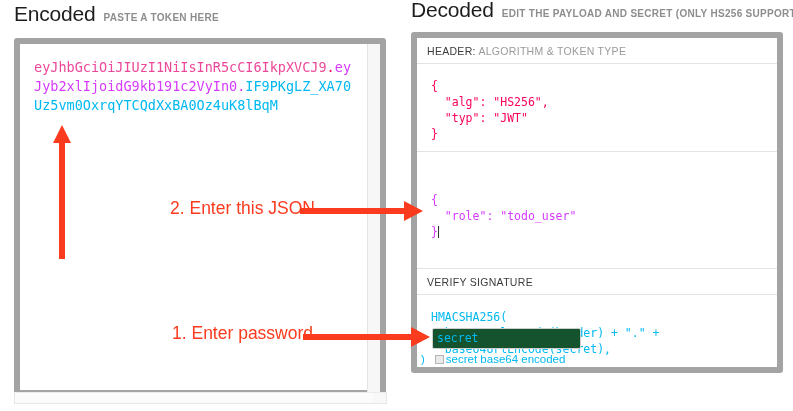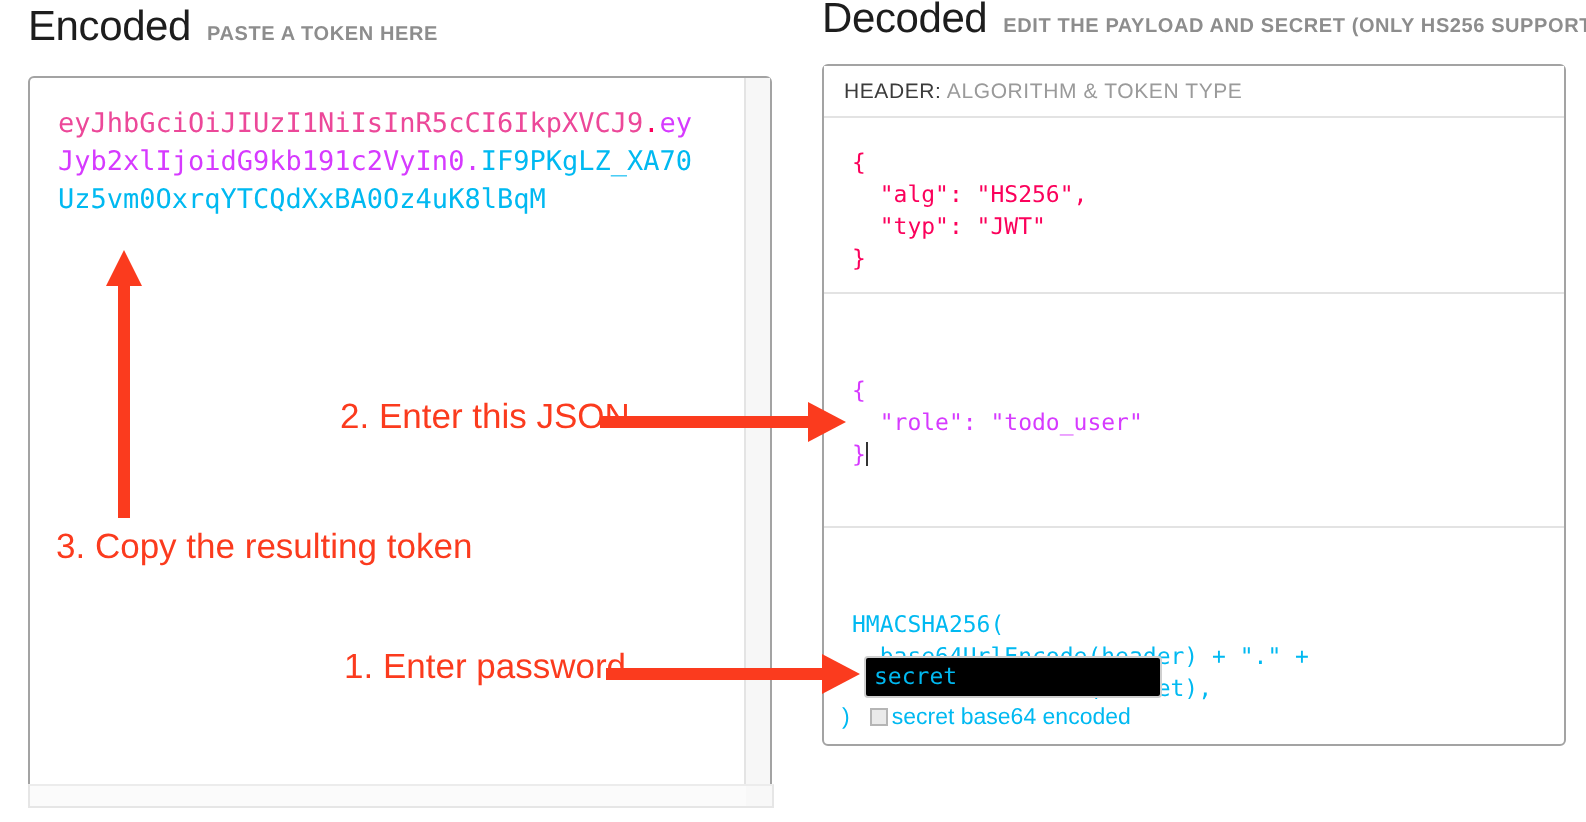--- a/index.html
+++ b/index.html
@@ -20,21 +20,21 @@
   }
   .col-sub {
     font-size: 10px; color: #8d8d8d; font-weight: 700;
     letter-spacing: 0.3px; margin-left: 8px;
   }
 
   
   .box {
     position: absolute;
     background: #ffffff;
-    border: 1px solid #a3a3a3;
+    border: 6px solid #a3a3a3;
     border-radius: 3px;
   }
 
   
   #encoded-box { left: 14px; top: 38px; width: 372px; height: 358px; }
   #encoded-text {
     position: absolute;
     left: 14px; top: 14px; width: 322px;
     font-family: "DejaVu Sans Mono", monospace;
     font-size: 13.5px; line-height: 19px;
@@ -93,21 +93,21 @@
 
   .caret {
     display: inline-block; width: 1px; height: 12px;
     background: #333; vertical-align: -2px;
   }
 
   #secret-input {
     position: absolute; left: 432px; top: 328px;
     width: 149px; height: 21px;
     border: 1px solid #cfcfcf; border-radius: 2px;
-    background: #000000;
+    background: #14532d;
     font-family: "DejaVu Sans Mono", monospace;
     font-size: 11.5px; line-height: 19px; color: #00b9f1;
     padding: 0 4px;
   }
   #sig-tail {
     position: absolute; left: 421px; top: 351px;
     font-family: Liberation Sans, sans-serif;
     font-size: 11.5px; line-height: 16px; color: #00b9f1;
     white-space: nowrap;
   }
@@ -187,31 +187,34 @@
     </div>
     <div class="sec-body" id="header-body">{
   "alg": "HS256",
   "typ": "JWT"
 }</div>
 
     <div class="sec-body" id="payload-body"><span>{
   "role": "todo_user"
 }</span><span class="caret"></span></div>
 
+    <div class="sec-label" id="sig-label">
+      <span class="k">VERIFY SIGNATURE</span>
+      <span class="v"></span>
+    </div>
     <div class="sec-body" id="sig-body">HMACSHA256(
   base64UrlEncode(header) + "." +
   base64UrlEncode(secret),</div>
   </div>
 
   <div id="secret-input">secret</div>
 
   <div id="sig-tail"><span>)</span><span id="b64-checkbox"></span><span>secret base64 encoded</span></div>
 
   <div class="anno" id="anno-2">2. Enter this JSON</div>
-  <div class="anno" id="anno-3">3. Copy the resulting token</div>
   <div class="anno" id="anno-1">1. Enter password</div>
 
   <div class="arrow-h" id="arrow-2">
     <div class="shaft" style="width:106px;"></div>
     <div class="head" style="left:104px;"></div>
   </div>
 
   <div class="arrow-h" id="arrow-1">
     <div class="shaft" style="width:110px;"></div>
     <div class="head" style="left:108px;"></div>

